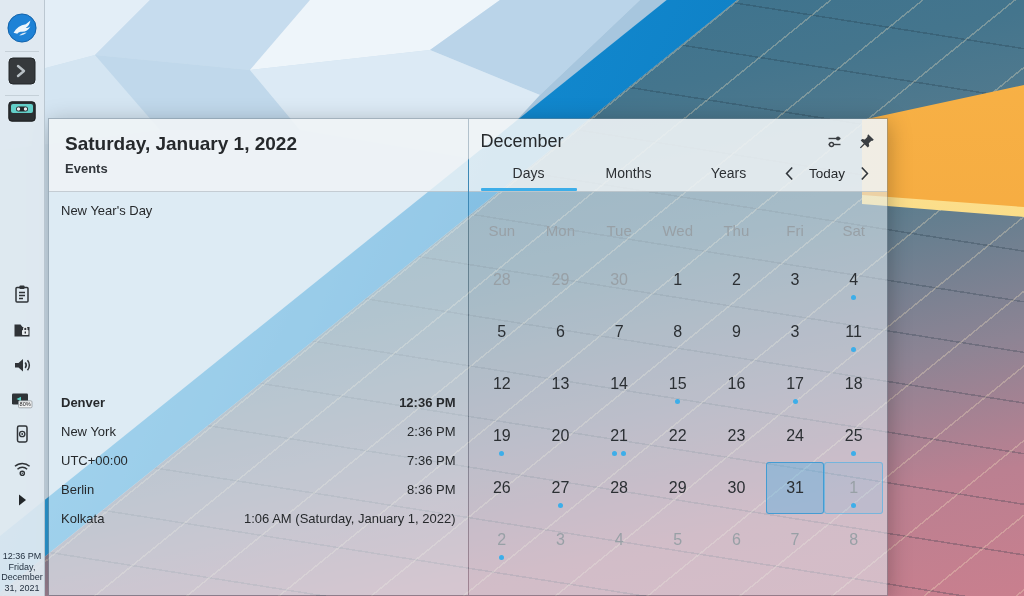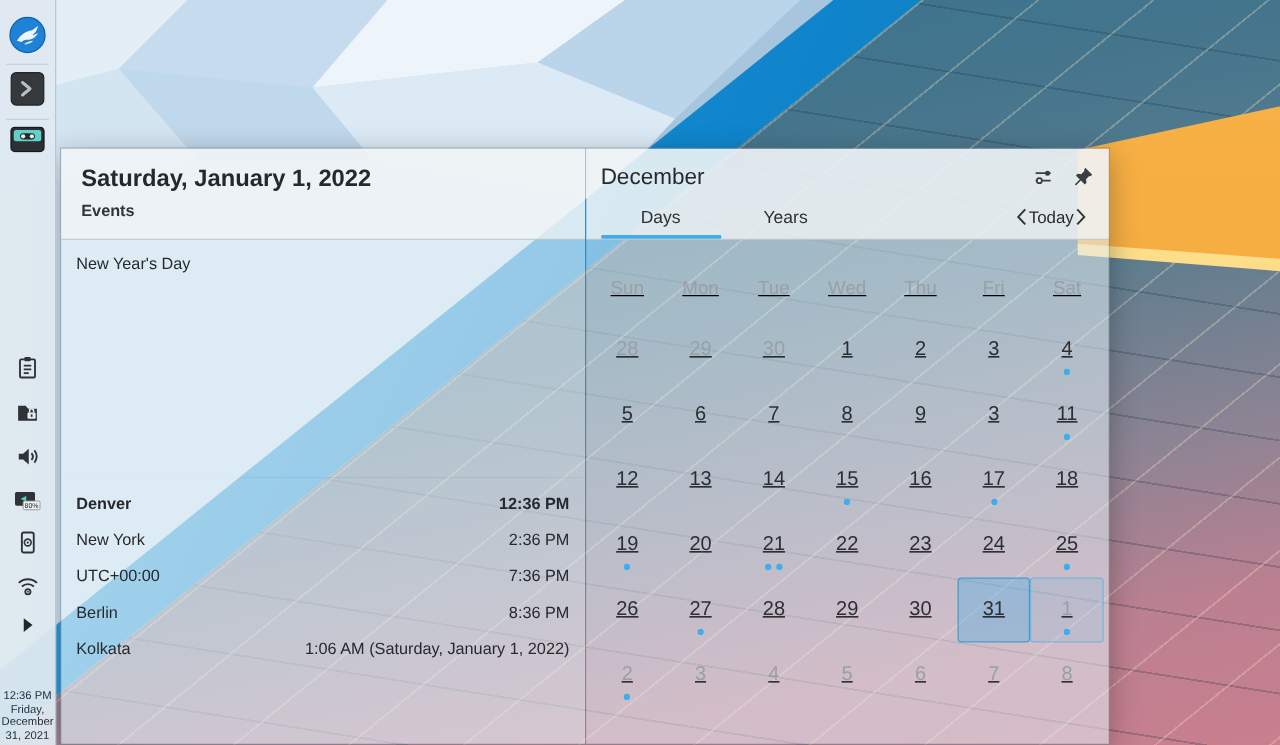--- a/index.html
+++ b/index.html
@@ -57,25 +57,25 @@
     border-bottom:1px solid rgba(120,135,147,.35);padding:10px 10px 0;display:flex;flex-direction:column;}
   .cal-title-row{display:flex;align-items:center;height:24px;padding:0 2px;}
   .cal-title{font-size:18px;color:#26292c;}
   .cal-hdr-icons{margin-left:auto;display:flex;gap:15px;align-items:center;}
   .cal-hdr-icons svg{cursor:pointer;}
   .cal-tabs-row{flex:1;display:flex;align-items:stretch;margin-top:2px;}
   .tab{position:relative;width:100px;display:flex;align-items:center;justify-content:center;
     font-size:14px;color:#2c3034;cursor:pointer;}
   .tab.active::after{content:"";position:absolute;left:2px;right:2px;bottom:0;height:3px;
     background:#3daee9;border-radius:1px;}
-  .cal-nav{margin-left:auto;display:flex;align-items:center;gap:1px;padding-right:8px;}
+  .cal-nav{margin-left:auto;display:flex;align-items:center;gap:15px;padding-right:8px;}
   .nav-btn{cursor:pointer;display:flex;align-items:center;}
   .today-btn{font-size:13.5px;color:#26292c;cursor:pointer;}
   .cal-body{flex:1;background:rgba(228,238,246,.55);padding:14px 4px 0;}
-  .wk-row,.day-grid{display:grid;grid-template-columns:repeat(7,1fr);text-decoration:underline;}
+  .wk-row,.day-grid{display:grid;grid-template-columns:repeat(7,1fr);}
   .wk-row{height:48px;}
   .wk{display:flex;align-items:center;justify-content:center;font-size:15px;color:#98a0a6;}
   .day-grid{grid-auto-rows:52px;}
   .cell{position:relative;display:flex;align-items:center;justify-content:center;
     font-size:16px;color:#2b2f33;border:1px solid rgba(0,0,0,0);border-radius:3px;
     box-sizing:border-box;cursor:pointer;}
   .cell.dim{color:#98a0a6;}
   .cell.today{background:rgba(61,174,233,.34);border-color:rgba(45,150,210,.8);}
   .cell.selected{background:rgba(61,174,233,.13);border-color:rgba(61,174,233,.55);}
   .dots{position:absolute;bottom:5px;left:0;right:0;display:flex;justify-content:center;gap:4px;}
@@ -231,20 +231,21 @@
             <circle cx="5.5" cy="11.5" r="2" fill="#eef1f3" stroke="#3a3e42" stroke-width="1.4"></circle>
           </svg>
           <svg width="17" height="17" viewBox="0 0 17 17">
             <path d="M10.2 1.2l5.6 5.6-1.6 1.1-0.8-0.2-2.6 2.6 0.4 2.8-1.4 1.4-3.1-3.1-3.9 3.9-0.9-0.9 3.9-3.9-3.1-3.1 1.4-1.4 2.8 0.4 2.6-2.6-0.2-0.8z" fill="#3a3e42"></path>
           </svg>
         </span>
       </div>
       <div class="cal-tabs-row">
         <span id="tabs-host" style="display:flex">
             <span class="tab active">Days</span>
+            <span class="tab">Months</span>
             <span class="tab">Years</span>
           </span>
         <span class="cal-nav">
           <span class="nav-btn">
             <svg width="9" height="15" viewBox="0 0 9 15">
               <path d="M7.2 1.5L1.6 7.5l5.6 6" stroke="#31363b" stroke-width="1.6" fill="none"></path>
             </svg>
           </span>
           <span class="today-btn">Today</span>
           <span class="nav-btn">

